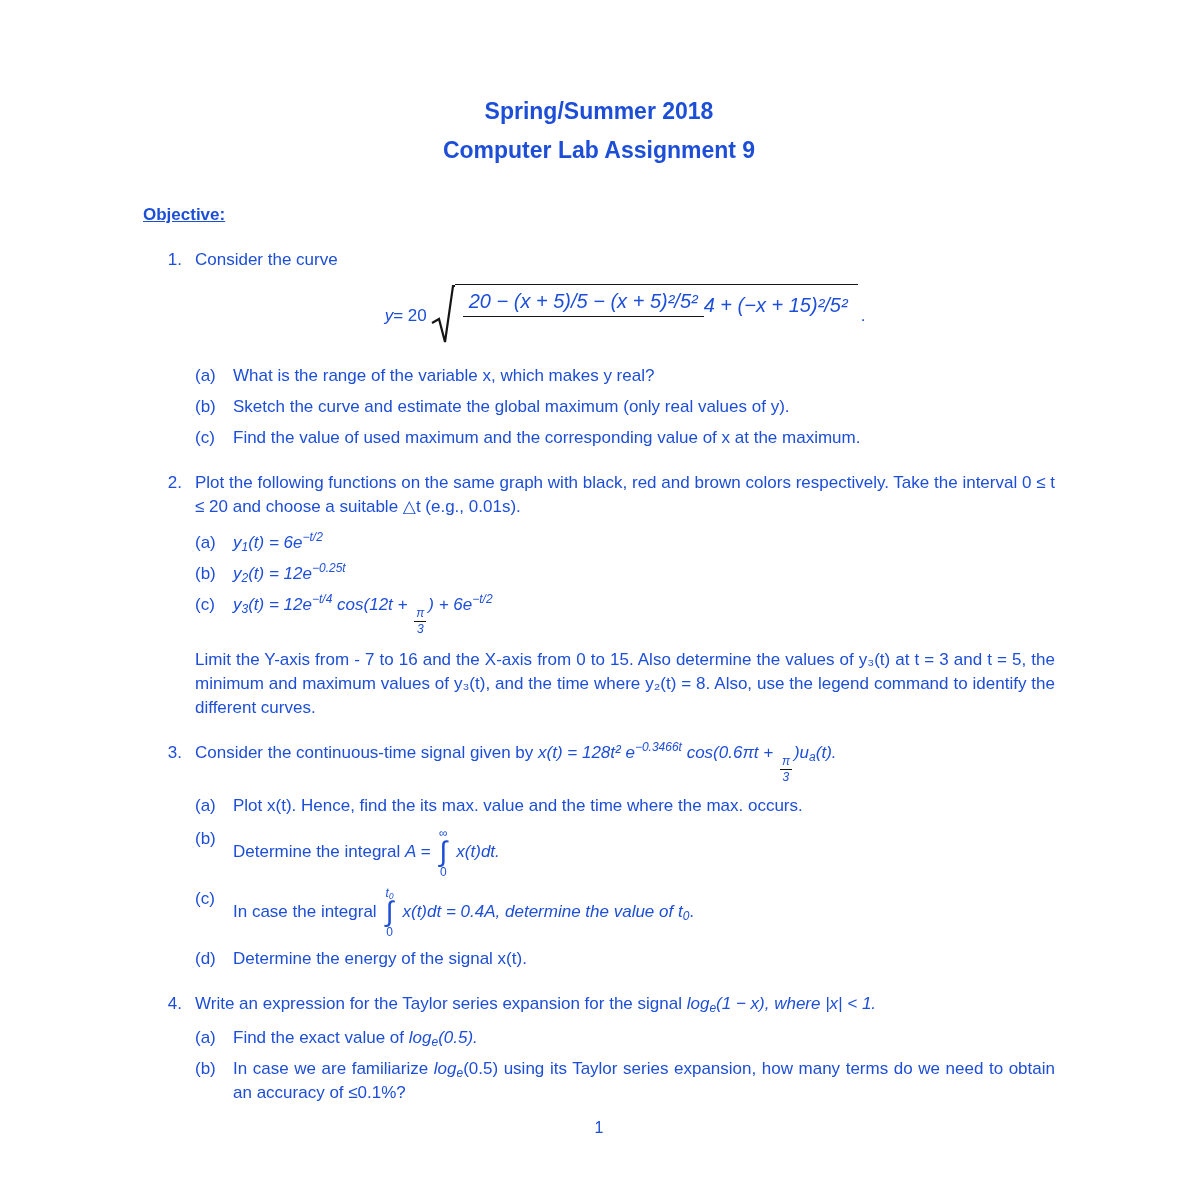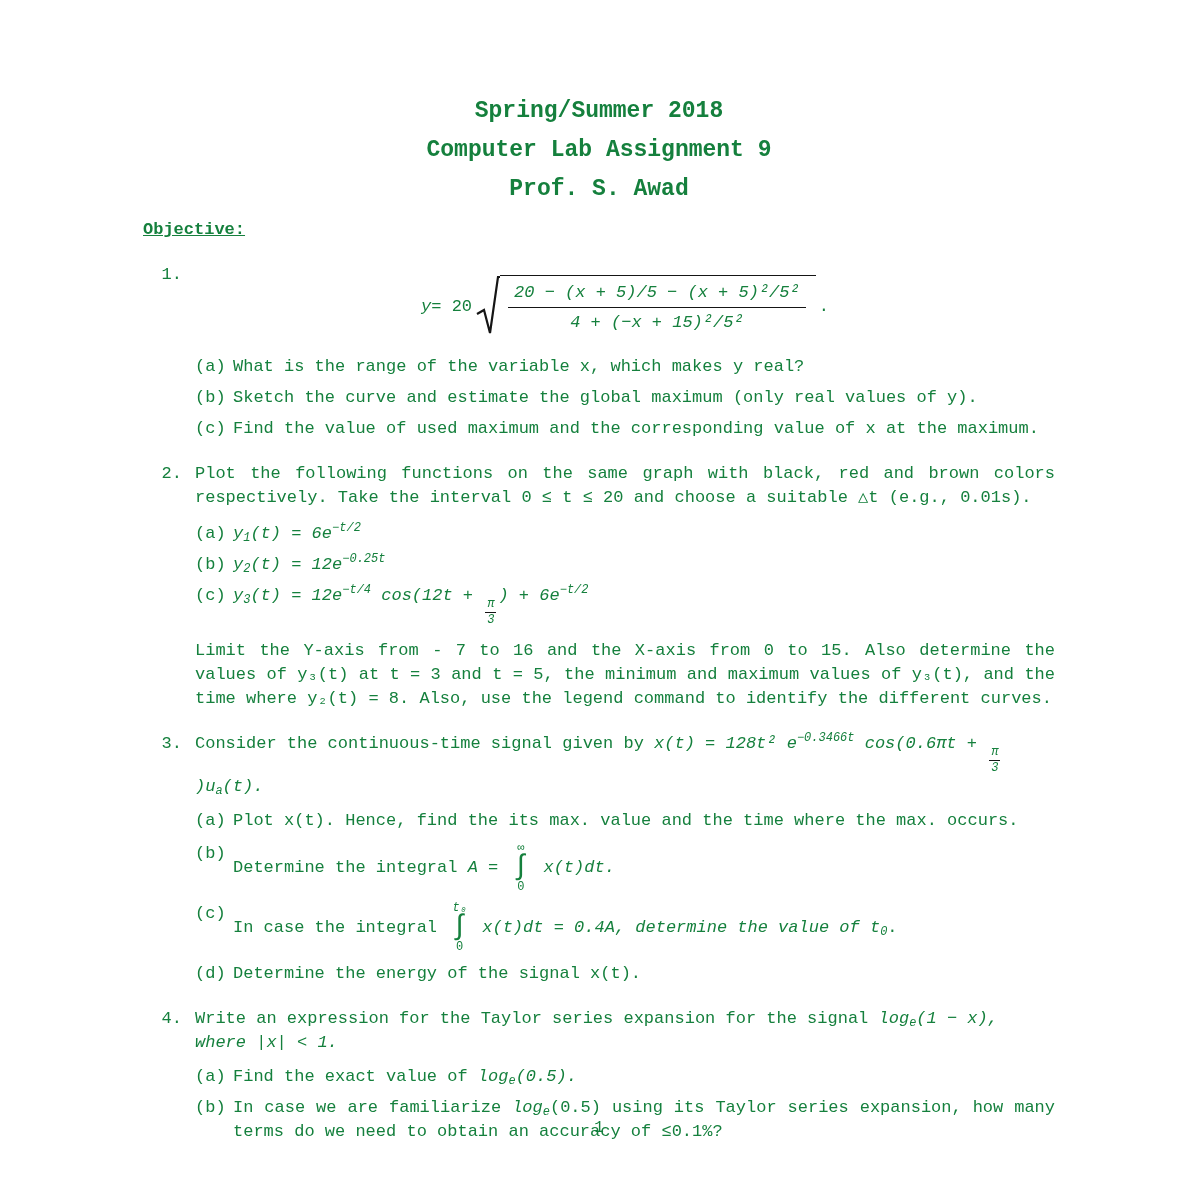--- a/index.html
+++ b/index.html
@@ -1,36 +1,36 @@
 <!DOCTYPE html>
 <html><head>
 <meta charset="utf-8">
 <style>
   html,body { margin:0; padding:0; background:#ffffff; }
   .page {
     position:relative;
     width:1198px; height:1200px;
     background:#ffffff;
-    color:#15803d;
-    font-family:Liberation Mono, monospace;
+    color:#1d4ed8;
+    font-family:Liberation Sans, sans-serif;
     font-size:17px;
     line-height:24px;
     overflow:hidden;
   }
   .content { padding:100px 143px 0 143px; }
 
   .title-line {
     text-align:center;
     font-weight:bold;
     font-size:23px;
     line-height:23px;
     margin:0 0 16px 0;
   }
   .obj-heading {
-    margin-top:17px;
+    margin-top:41px;
     font-weight:bold;
     text-decoration:underline;
   }
   .jp { text-align:justify; }
 
   .qitem { display:flex; margin-top:21px; }
   .qlabel { flex:none; width:24px; margin-left:15px; margin-right:13px; text-align:right; }
   .qcontent { flex:1; min-width:0; }
 
   .sub { display:flex; margin-top:7px; }
@@ -40,21 +40,21 @@
   .mi { font-style:italic; }
   sup, sub { font-size:12px; line-height:0; vertical-align:baseline; position:relative; }
   sup { top:-0.55em; }
   sub { top:0.28em; }
 
   
   .eqwrap { display:flex; justify-content:center; margin:12px 0 16px 0; }
   .eqrow { display:inline-flex; align-items:center; }
   .sqrt { display:inline-flex; align-items:flex-start; margin-left:4px; }
   .sqrt-body { border-top:1.8px solid #151515; padding:5px 10px 0 8px; }
-  .dfrac { display:inline-flex; flex-direction:column; align-items:center; font-size:17px; line-height:23px;justify-content:flex-end; }
+  .dfrac { display:inline-flex; flex-direction:row; align-items:center; font-size:20px; line-height:23px;justify-content:flex-end; }
   .dnum { border-bottom:1.6px solid #151515; padding:0 6px 3px 6px; }
   .dden { padding-top:3px; }
   .eq-tail { margin-left:3px; }
 
   
   .sfrac { display:inline-flex; flex-direction:column; align-items:center; vertical-align:-7px; font-size:12px; line-height:13px; margin:0 2px; }
   .sfn { border-bottom:1px solid #151515; padding:0 2px 1px 2px; }
   .sfd { padding-top:1px; }
 
   
@@ -68,27 +68,27 @@
   }
 </style>
 </head>
 <body>
 
 <div class="page">
   <div class="content">
 
     <div class="title-line">Spring/Summer 2018</div>
     <div class="title-line">Computer Lab Assignment 9</div>
-    <div class="title-line">Prof. S. Awad</div>
 
     <div class="obj-heading">Objective:</div>
 
     <div class="qitem">
       <div class="qlabel">1.</div>
       <div class="qcontent">
+        <div>Consider the curve</div>
 
         <div class="eqwrap">
           <span class="eqrow">
             <span class="mi">y</span>
               <span> = 20</span>
             <span class="sqrt">
               <svg class="sqrt-svg" width="24" height="64" viewBox="0 0 24 64">
                   <path d="M1 39 L8 35 L14 58 L22 2 L24 2" stroke="#151515" stroke-width="2.2" fill="none" stroke-linejoin="miter"></path>
                 </svg>
               <span class="sqrt-body">

